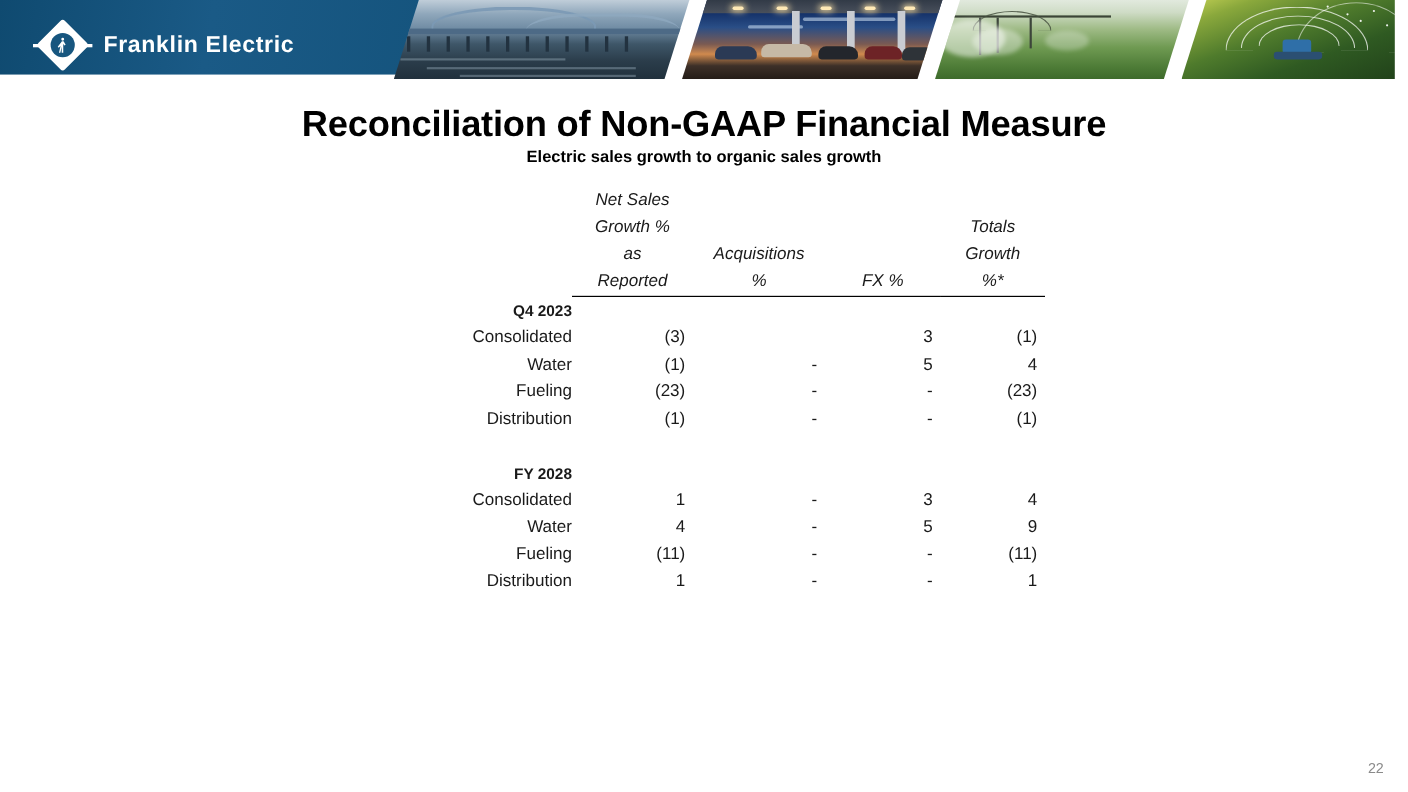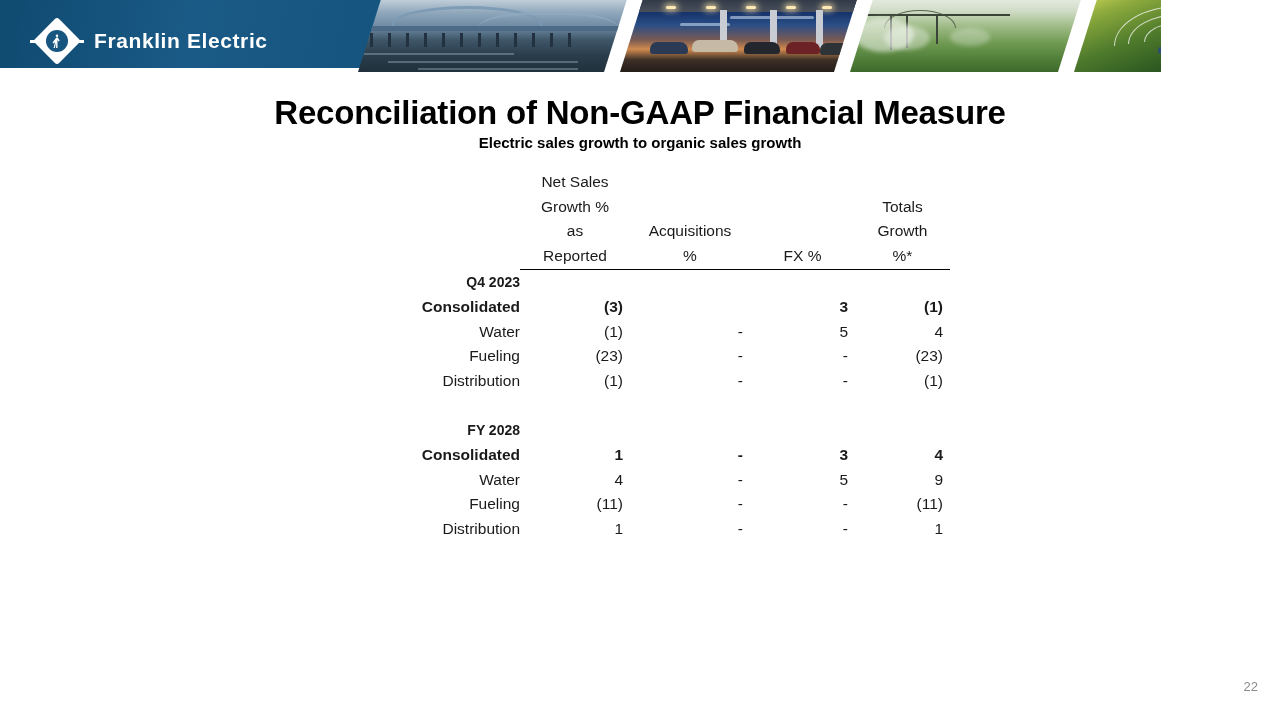--- a/index.html
+++ b/index.html
@@ -7,21 +7,21 @@
     width: 1280px; height: 720px;
     background: #ffffff;
     font-family: "Liberation Sans", sans-serif;
     overflow: hidden;
   }
   .slide { position: relative; width: 1280px; height: 720px; background: #fff; }
 
   
   .banner {
     position: absolute; top: 0; left: 0;
-    width: 1161px; height: 80px;
+    width: 1268px; height: 80px;
     overflow: hidden;
   }
   .banner-blue {
     position: absolute; top: 0; left: 0;
     width: 420px; height: 80px;
     background: linear-gradient(100deg, #0f4a70 0%, #1a5a86 45%, #14537c 100%);
     -webkit-clip-path: polygon(0 0, 420px 0, 365px 68px, 0 68px);
     clip-path: polygon(0 0, 420px 0, 365px 68px, 0 68px);
   }
   .logo-wrap {
@@ -137,37 +137,37 @@
   .table { position: absolute; left: 270px; top: 170px; width: 680px; }
   table { border-collapse: collapse; width: 100%; font-size: 15.5px; color: #1a1a1a; }
   th, td { padding: 0; font-weight: normal; vertical-align: bottom; }
   col.c-label { width: 250px; }
   col.c-1 { width: 110px; }
   col.c-2 { width: 120px; }
   col.c-3 { width: 105px; }
   col.c-4 { width: 95px; }
 
   thead th { text-align: center; line-height: 24.6px; font-size: 15.5px; color: #1a1a1a; }
-  thead th .hd { display: block; }
+  thead th .hd { display: block; font-style: italic; }
   thead th.ruled { border-bottom: 1.3px solid #000; padding-bottom: 1px; }
   thead th.lbl { border-bottom: none; }
 
   tbody td { height: 24.6px; line-height: 24.6px; }
   tbody td.lbl { text-align: right; padding-left: 0; }
   tbody td.num { text-align: right; padding-right: 7px; }
-  tbody tr.bold td { font-weight: bold; margin-top: 40px; }
+  tbody tr.bold td { font-weight: normal; margin-top: 40px; }
   tbody tr.section td { font-weight: bold; font-size: 14px; }
   tbody tr.spacer td { height: 25px; line-height: 25px; }
 
   .footnote {
     position: absolute; left: 270px; top: 592px;
     font-size: 15.5px; color: #1a1a1a;
   }
   .pagenum {
-    position: absolute; right: 22px; bottom: 26px;
+    position: absolute; right: 22px; bottom: 14px;
     font-size: 13px; color: #8a8a8a;
   }
 </style>
 </head>
 <body>
 
 <div class="slide">
 
   <div class="banner">
 

